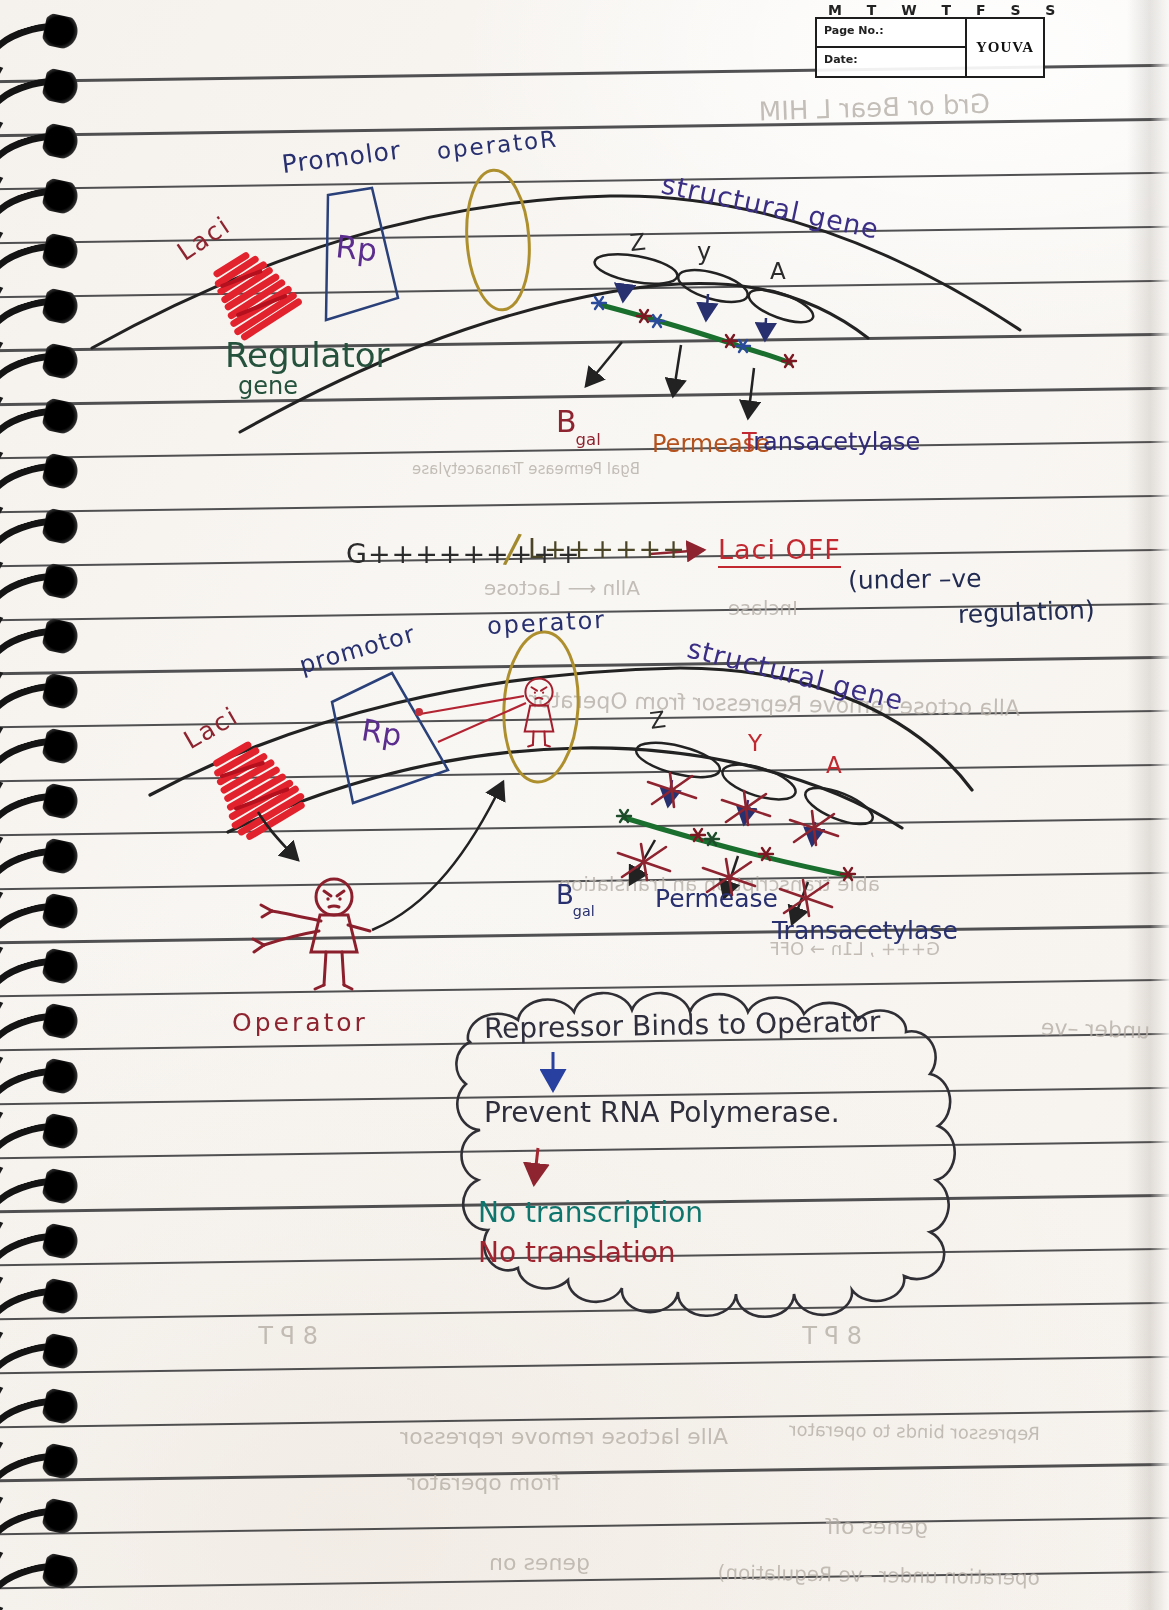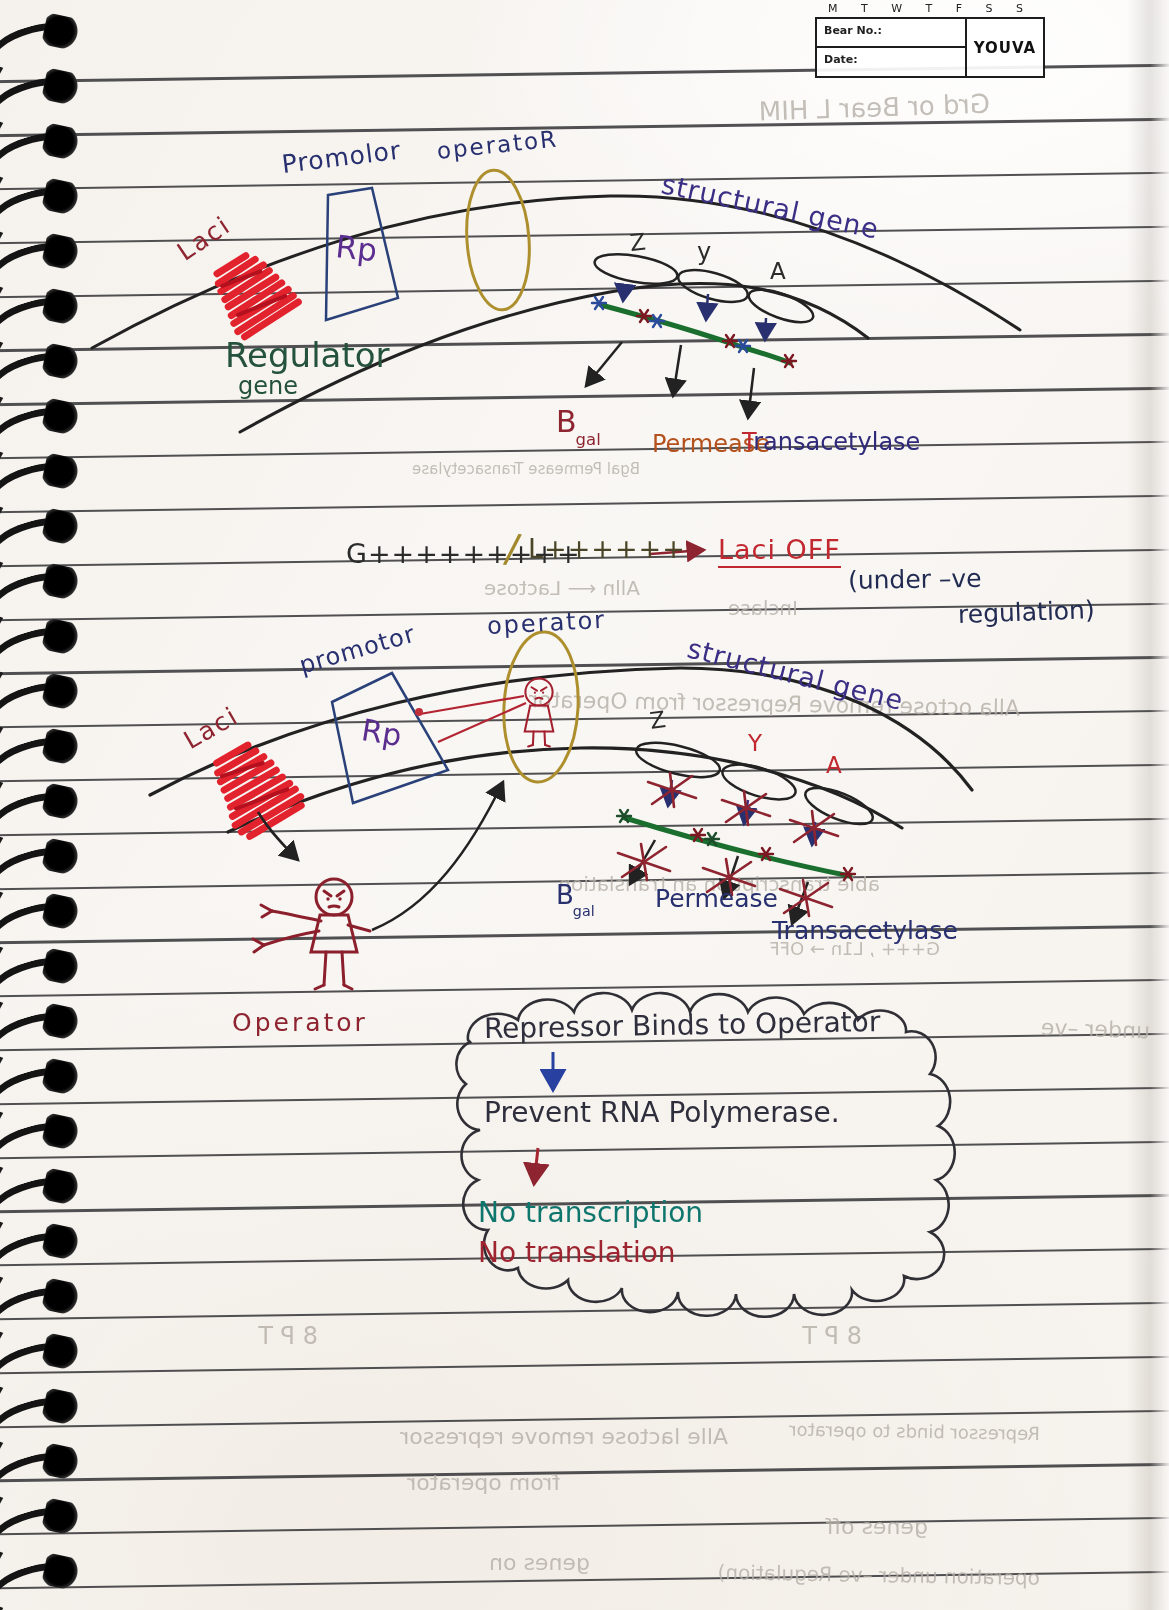--- a/index.html
+++ b/index.html
@@ -23,30 +23,30 @@
   
   .spiral{position:absolute;left:0;top:0;bottom:0;width:112px;z-index:6;}
   .loop{position:absolute;left:2px;width:96px;height:46px;}
   .loop::before{content:"";position:absolute;left:-16px;top:15px;width:76px;height:32px;
     border:7px solid transparent;border-top-color:#141414;border-left-color:#1b1b1b;
     border-radius:55% 45% 50% 50%;transform:rotate(-16deg);}
   .loop::after{content:"";position:absolute;left:42px;top:4px;width:36px;height:32px;
     background:radial-gradient(circle at 42% 48%, #000 52%, #2e2e2e 66%, transparent 70%);
     transform:rotate(12deg);}
   
-  .hdr-days{position:absolute;left:828px;top:2px;font-size:11px;font-weight:normal;color:#222;
+  .hdr-days{position:absolute;left:828px;top:2px;font-size:14px;font-weight:bold;color:#222;
     letter-spacing:2px;word-spacing:16px;z-index:5;}
   .hdr-box{position:absolute;left:815px;top:17px;width:226px;height:57px;border:2px solid #1d1d1d;
     background:rgba(255,255,255,.92);z-index:5;}
   .hdr-split{position:absolute;left:148px;top:0;bottom:0;width:2px;background:#1d1d1d;}
   .hdr-mid{position:absolute;left:0;top:27px;width:148px;height:2px;background:#1d1d1d;}
   .hdr-pageno{position:absolute;left:7px;top:5px;font-size:11px;font-weight:bold;color:#222;}
   .hdr-date{position:absolute;left:7px;top:34px;font-size:11px;font-weight:bold;color:#222;}
   .hdr-brand{position:absolute;left:150px;top:0;right:0;bottom:0;display:flex;align-items:center;
-    justify-content:center;font-size:15px;font-weight:bold;letter-spacing:1px;color:#111;}
+    justify-content:center;font-size:15px;font-weight:bold;letter-spacing:1px;color:#111;font-family:Liberation Serif, serif;}
   
   .lbl{position:absolute;white-space:nowrap;z-index:4;transform-origin:left center;
     font-family:"DejaVu Sans",sans-serif;}
   .navy{color:#28306f}.purple{color:#5b2d8e}.dred{color:#8e2430}.red{color:#c12830}
   .green{color:#25523c}.olive{color:#a3892e}.ink{color:#2b2b2b}.orangered{color:#b4511c}
   .svg-layer{position:absolute;left:0;top:0;z-index:3;}
   .underline-red{border-bottom:2.5px solid #c12830;padding-bottom:1px;}
   sub.gal{font-size:.55em;position:relative;top:6px;left:-1px;}
 </style>
 </head>
@@ -363,21 +363,21 @@
 
 <span class="lbl" style="left:484px;top:1012px;font-size:28px;color:#2e2e3c;transform:rotate(-1deg)">Repressor Binds to Operator</span>
 <span class="lbl" style="left:484px;top:1096px;font-size:28px;color:#2e2e3c">Prevent RNA Polymerase.</span>
 <span class="lbl" style="left:478px;top:1196px;font-size:28px;color:#0f766e">No transcription</span>
 <span class="lbl" style="left:478px;top:1236px;font-size:28px;color:#9e2430">No translation</span>
 
 <div class="hdr-days">M  T  W  T  F  S  S</div>
 <div class="hdr-box">
   <div class="hdr-split"></div>
   <div class="hdr-mid"></div>
-  <span class="hdr-pageno">Bear No.:</span>
+  <span class="hdr-pageno">Page No.:</span>
   <span class="hdr-date">Date:</span>
   <span class="hdr-brand">YOUVA</span>
 </div>
 
 <div class="spiral">
     <div class="loop" style="top: 12px;"></div>
     <div class="loop" style="top: 67px;"></div>
     <div class="loop" style="top: 122px;"></div>
     <div class="loop" style="top: 177px;"></div>
     <div class="loop" style="top: 232px;"></div>

